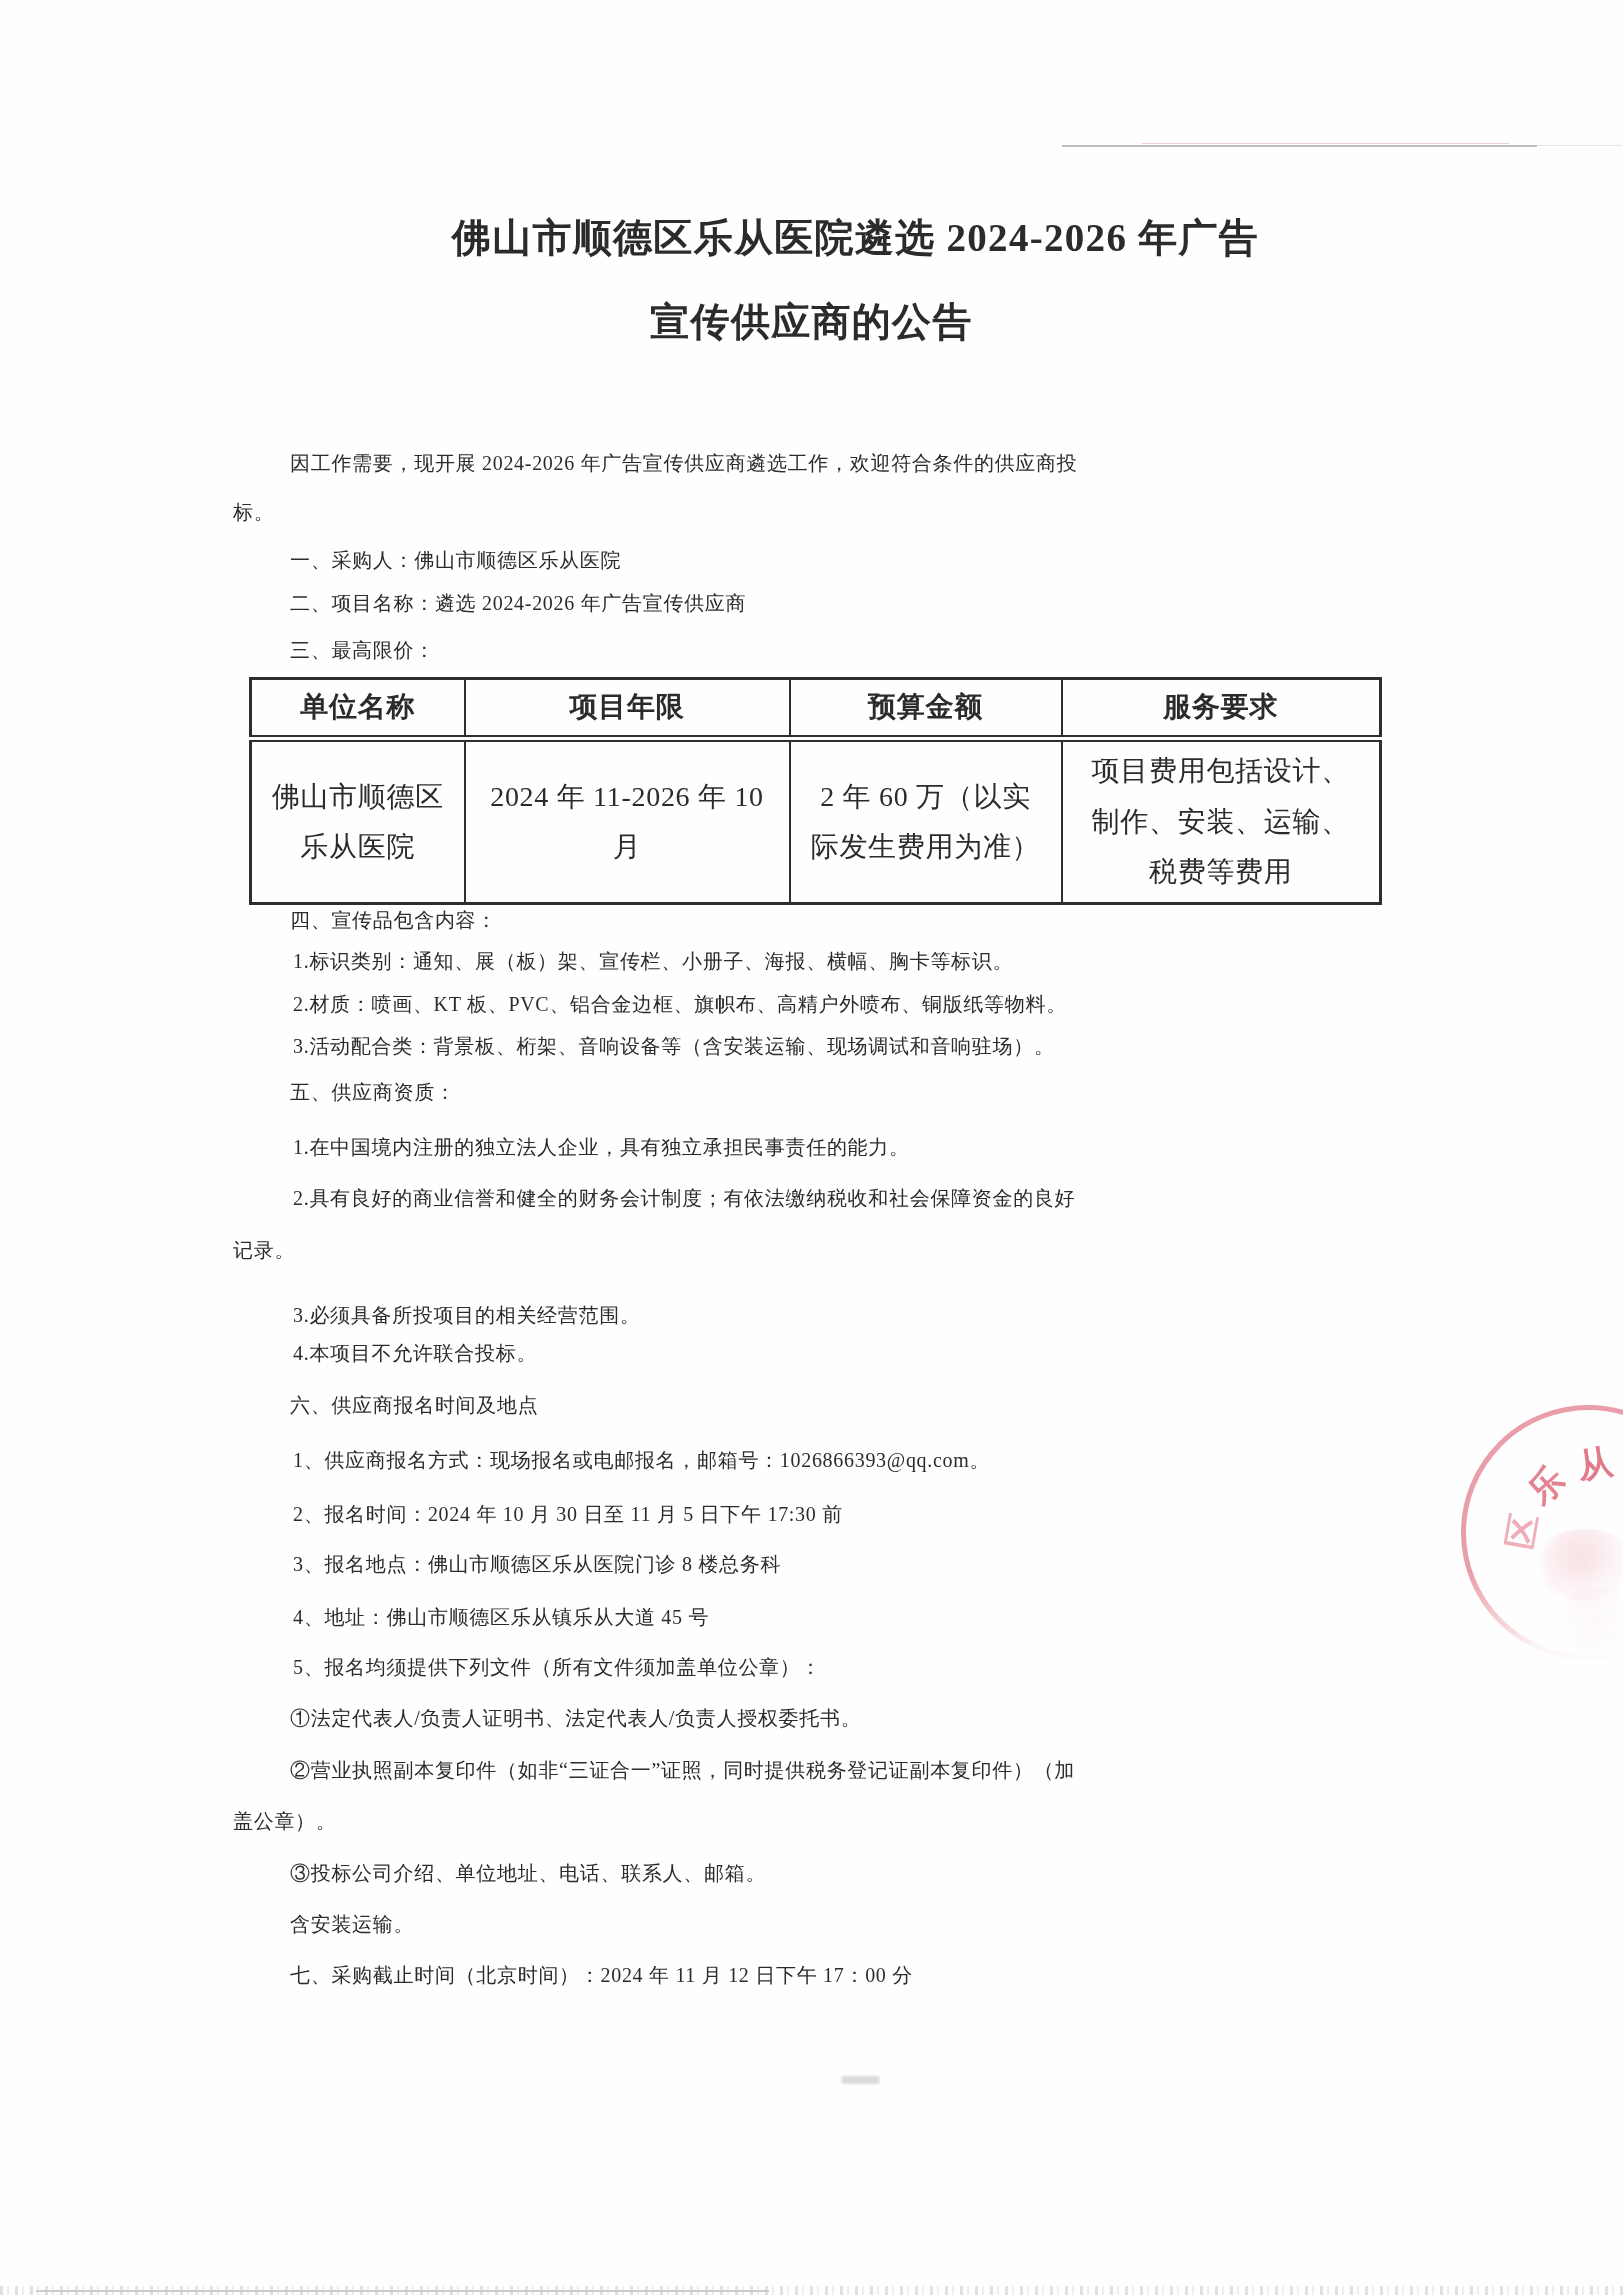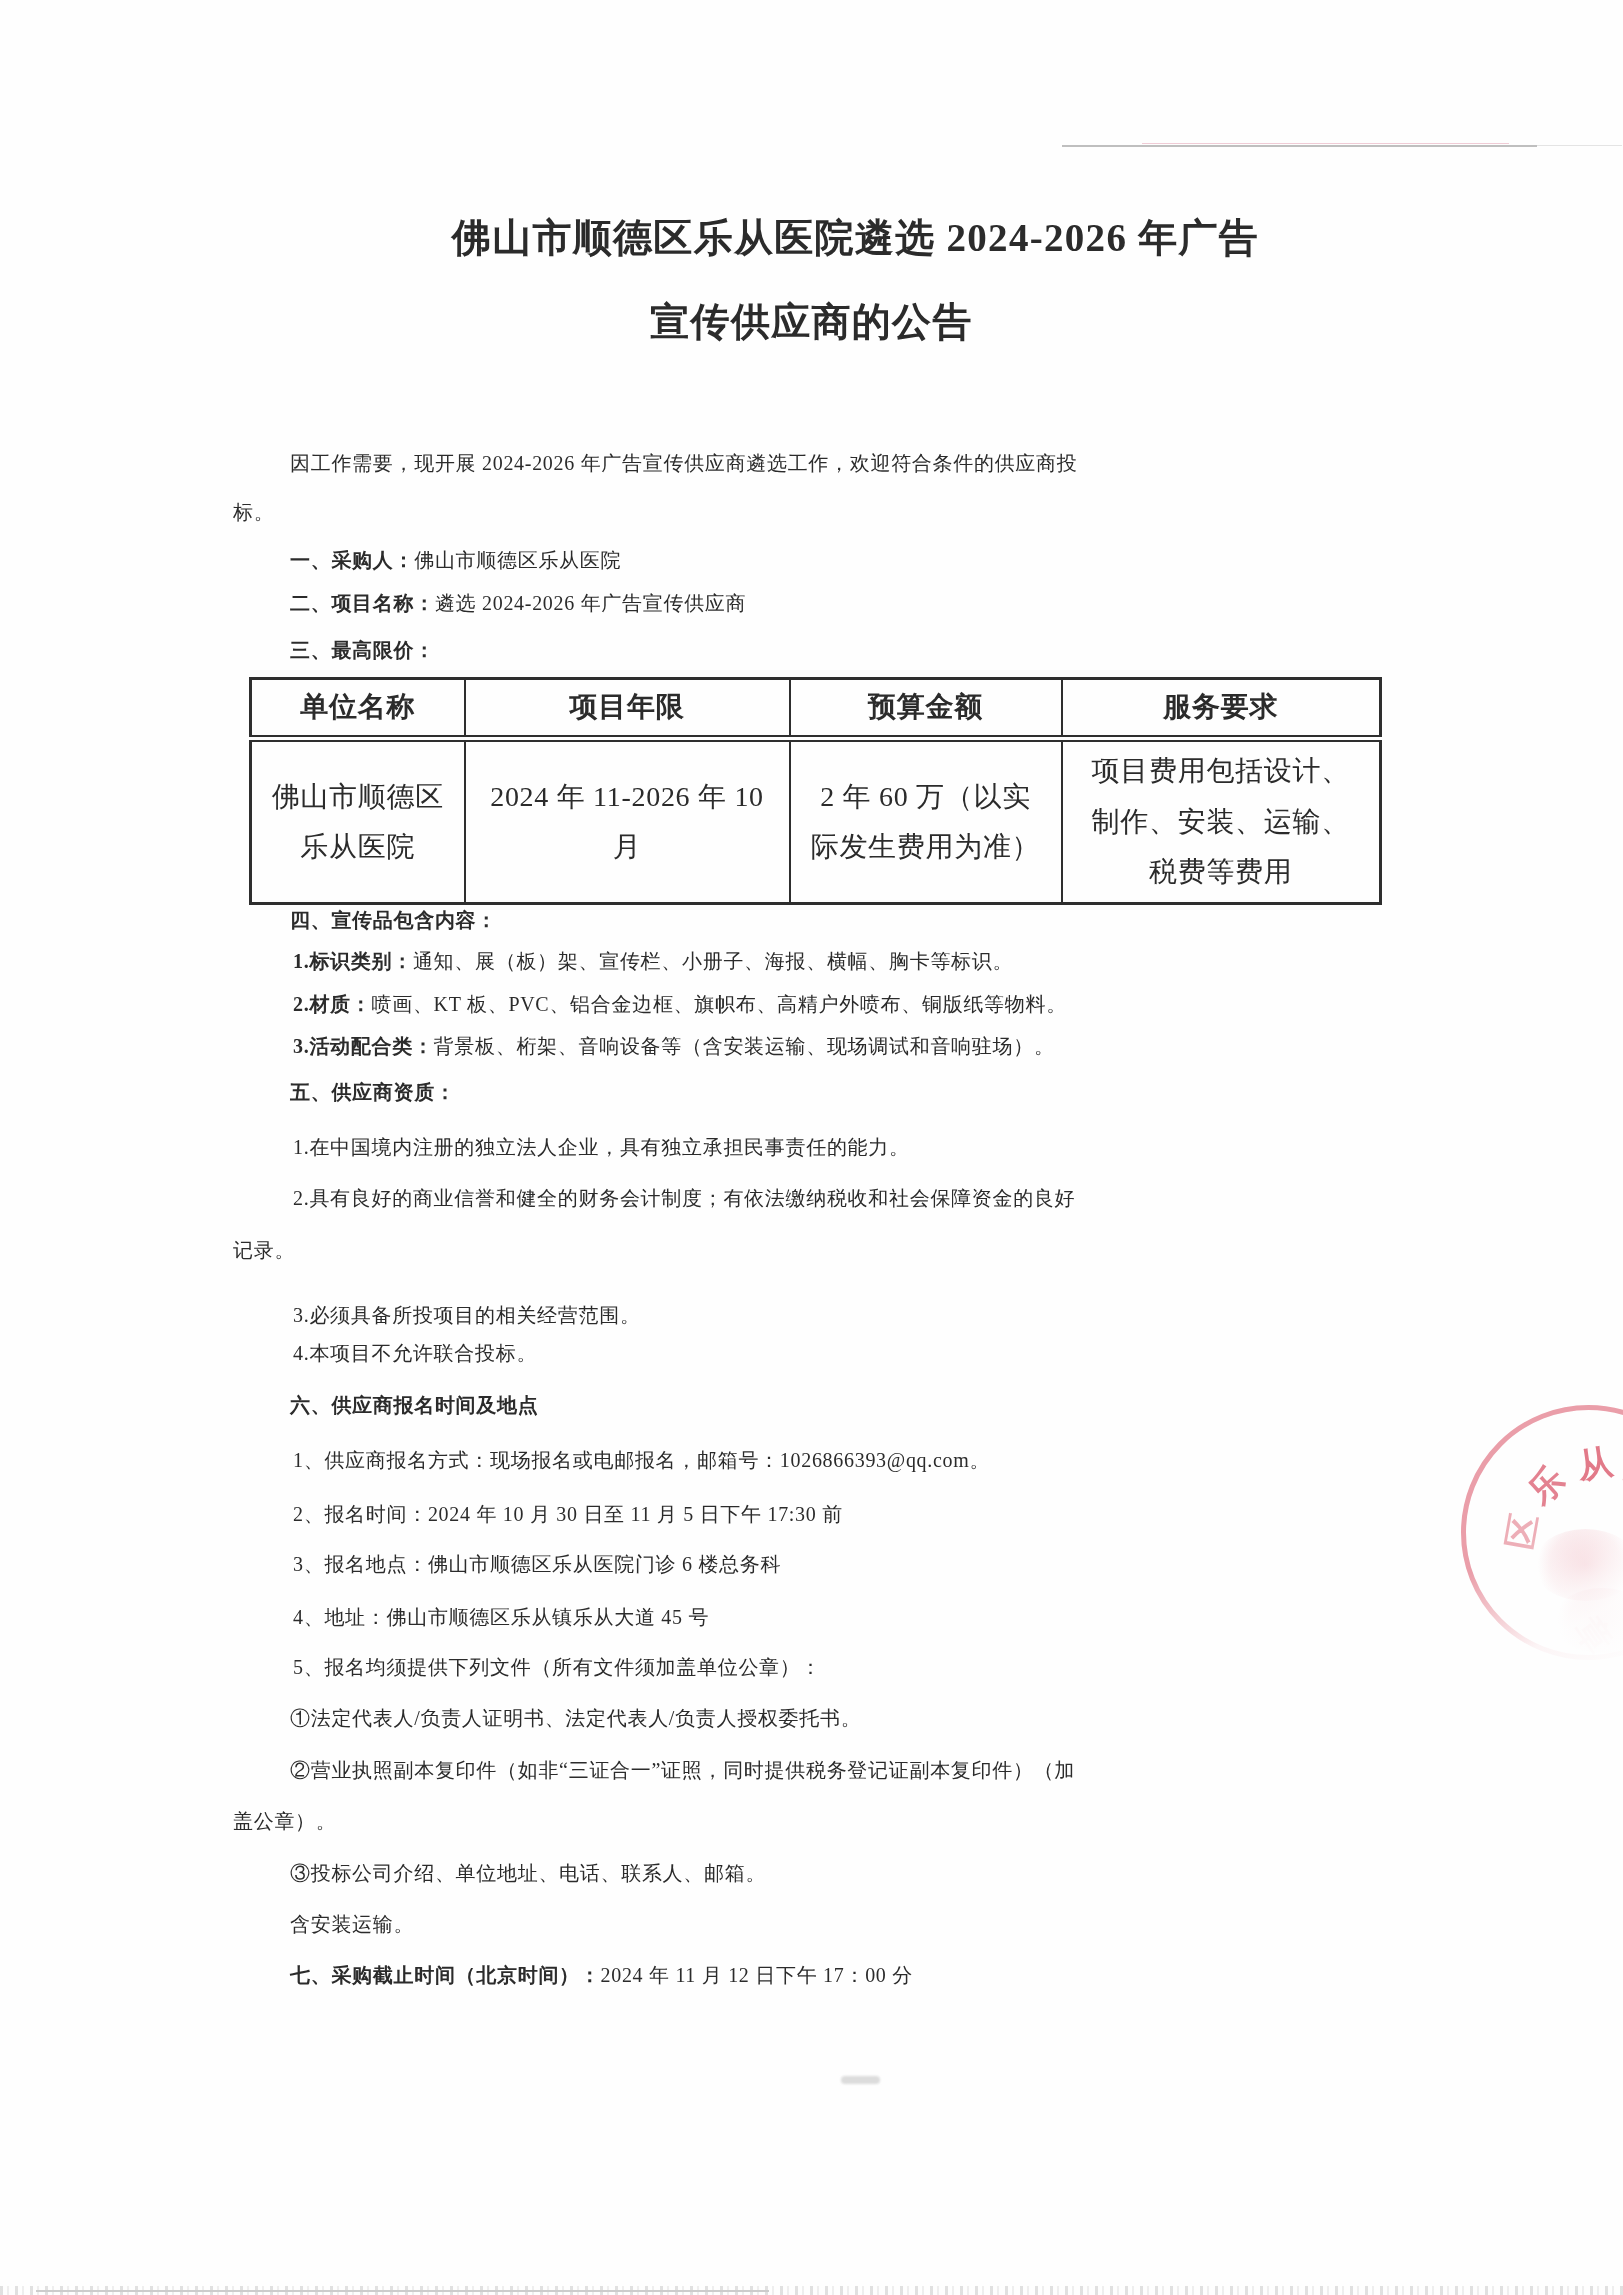--- a/index.html
+++ b/index.html
@@ -12,21 +12,21 @@
     font-family: "Liberation Serif", "DejaVu Serif", serif;
     color: var(--ink, #2b2b2b);
   }
   .line {
     position: absolute;
     white-space: nowrap;
     font-size: 20px;
     line-height: 1.15;
     letter-spacing: 0.7px;
   }
-  .bold { font-weight: 700; }
+  .bold { font-weight: 400; }
   .title-line {
     position: absolute;
     left: 0;
     width: 100%;
     text-align: center;
     font-size: 39px;
     font-weight: 700;
     letter-spacing: 1.3px;
     white-space: nowrap;
   }
@@ -163,21 +163,21 @@
   <div class="line bold" style="left:290px; top:1081px;">五、供应商资质：</div>
   <div class="line" style="left:293px; top:1136px;">1.在中国境内注册的独立法人企业，具有独立承担民事责任的能力。</div>
   <div class="line" style="left:293px; top:1187px;">2.具有良好的商业信誉和健全的财务会计制度；有依法缴纳税收和社会保障资金的良好</div>
   <div class="line" style="left:233px; top:1239px;">记录。</div>
   <div class="line" style="left:293px; top:1291px;margin-top:13px;">3.必须具备所投项目的相关经营范围。</div>
   <div class="line" style="left:293px; top:1342px;">4.本项目不允许联合投标。</div>
 
   <div class="line bold" style="left:290px; top:1394px;">六、供应商报名时间及地点</div>
   <div class="line" style="left:293px; top:1449px;">1、供应商报名方式：现场报名或电邮报名，邮箱号：1026866393@qq.com。</div>
   <div class="line" style="left:293px; top:1503px;">2、报名时间：2024 年 10 月 30 日至 11 月 5 日下午 17:30 前</div>
-  <div class="line" style="left:293px; top:1553px;">3、报名地点：佛山市顺德区乐从医院门诊 6 楼总务科</div>
+  <div class="line" style="left:293px; top:1553px;">3、报名地点：佛山市顺德区乐从医院门诊 8 楼总务科</div>
   <div class="line" style="left:293px; top:1606px;">4、地址：佛山市顺德区乐从镇乐从大道 45 号</div>
   <div class="line" style="left:293px; top:1656px;">5、报名均须提供下列文件（所有文件须加盖单位公章）：</div>
   <div class="line" style="left:290px; top:1707px;">①法定代表人/负责人证明书、法定代表人/负责人授权委托书。</div>
   <div class="line" style="left:290px; top:1759px;">②营业执照副本复印件（如非“三证合一”证照，同时提供税务登记证副本复印件）（加</div>
   <div class="line" style="left:233px; top:1810px;">盖公章）。</div>
   <div class="line" style="left:290px; top:1862px;">③投标公司介绍、单位地址、电话、联系人、邮箱。</div>
   <div class="line" style="left:290px; top:1913px;">含安装运输。</div>
 
   <div class="line" style="left:290px; top:1964px;"><span class="bold">七、采购截止时间（北京时间）：</span><span>2024 年 11 月 12 日下午 17：00 分</span></div>
 

